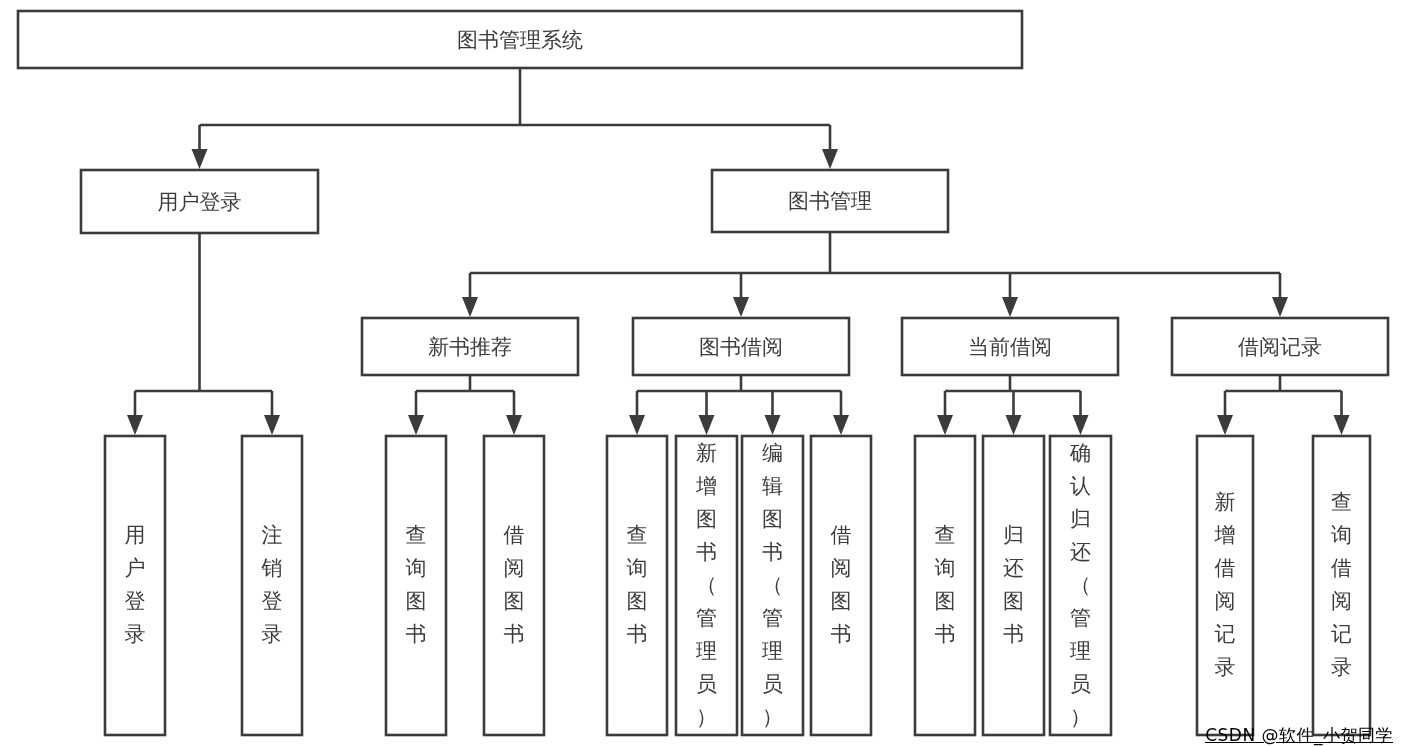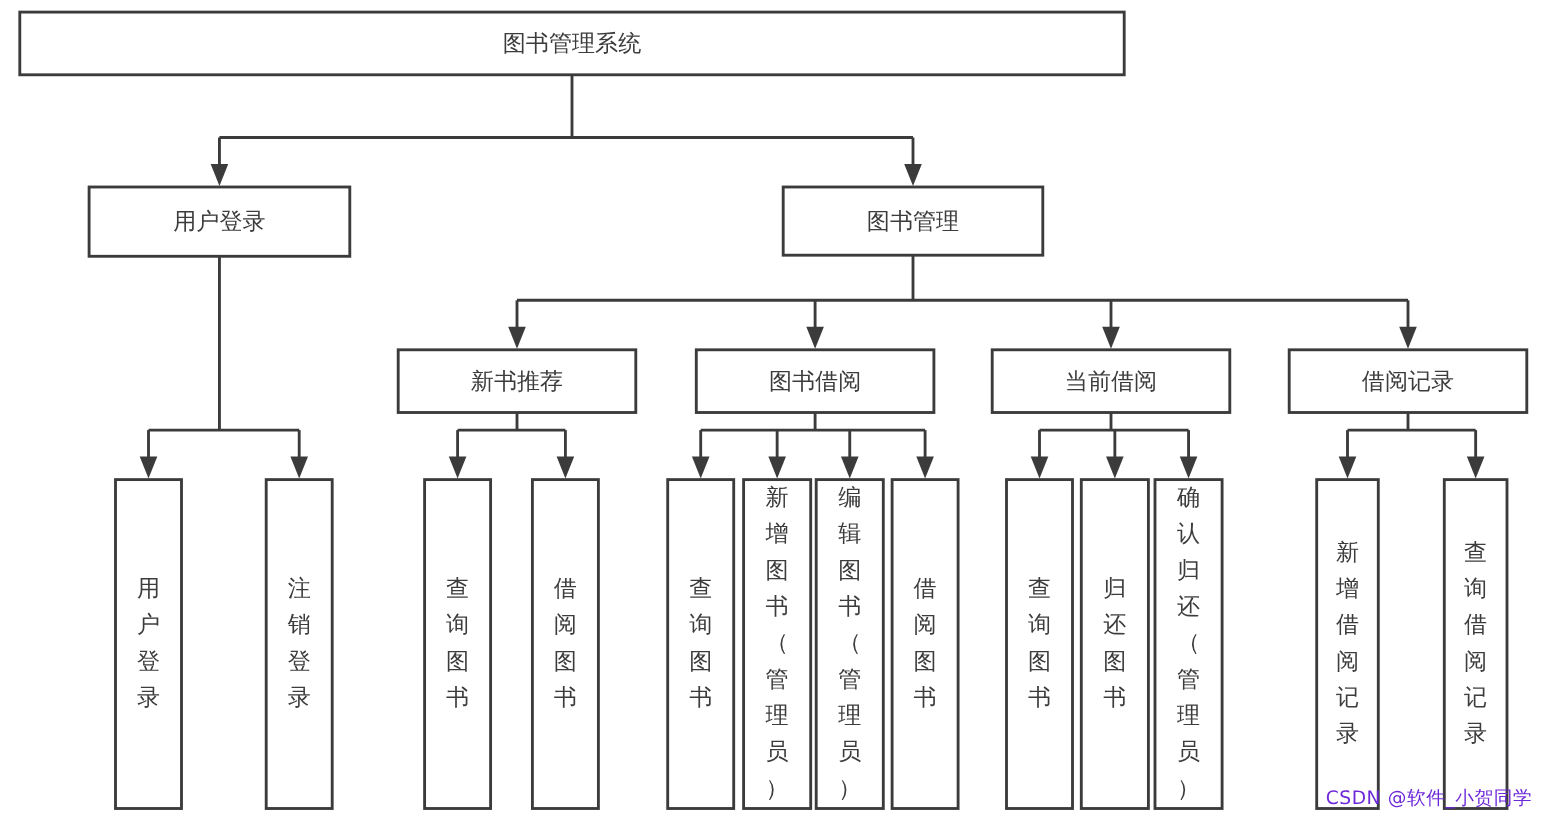--- a/index.html
+++ b/index.html
@@ -52,27 +52,28 @@
   }
   .node-label-v {
     fill: #3c3c3c;
     font-family: "DejaVu Sans", "Liberation Sans", sans-serif;
     font-size: 21px;
     text-anchor: middle;
   }
   .watermark {
     position: absolute;
     right: 12px;
-    bottom: 10px;
-    color: #6d28d9;
+    bottom: 0;
+    color: #000000;
     font-size: 17px;
     font-family: "DejaVu Sans", "Liberation Sans", sans-serif;
     letter-spacing: 0.5px;
     white-space: nowrap;
     user-select: none;
+    text-decoration: underline;
   }
 </style>
 </head>
 <body>
 
 <div id="diagram-root">
   <svg id="tree-svg" viewBox="0 0 1405 747">
     <g id="edge-layer">
         <g>
           <path d="M 520 68 L 520 125" class="connector"></path>

